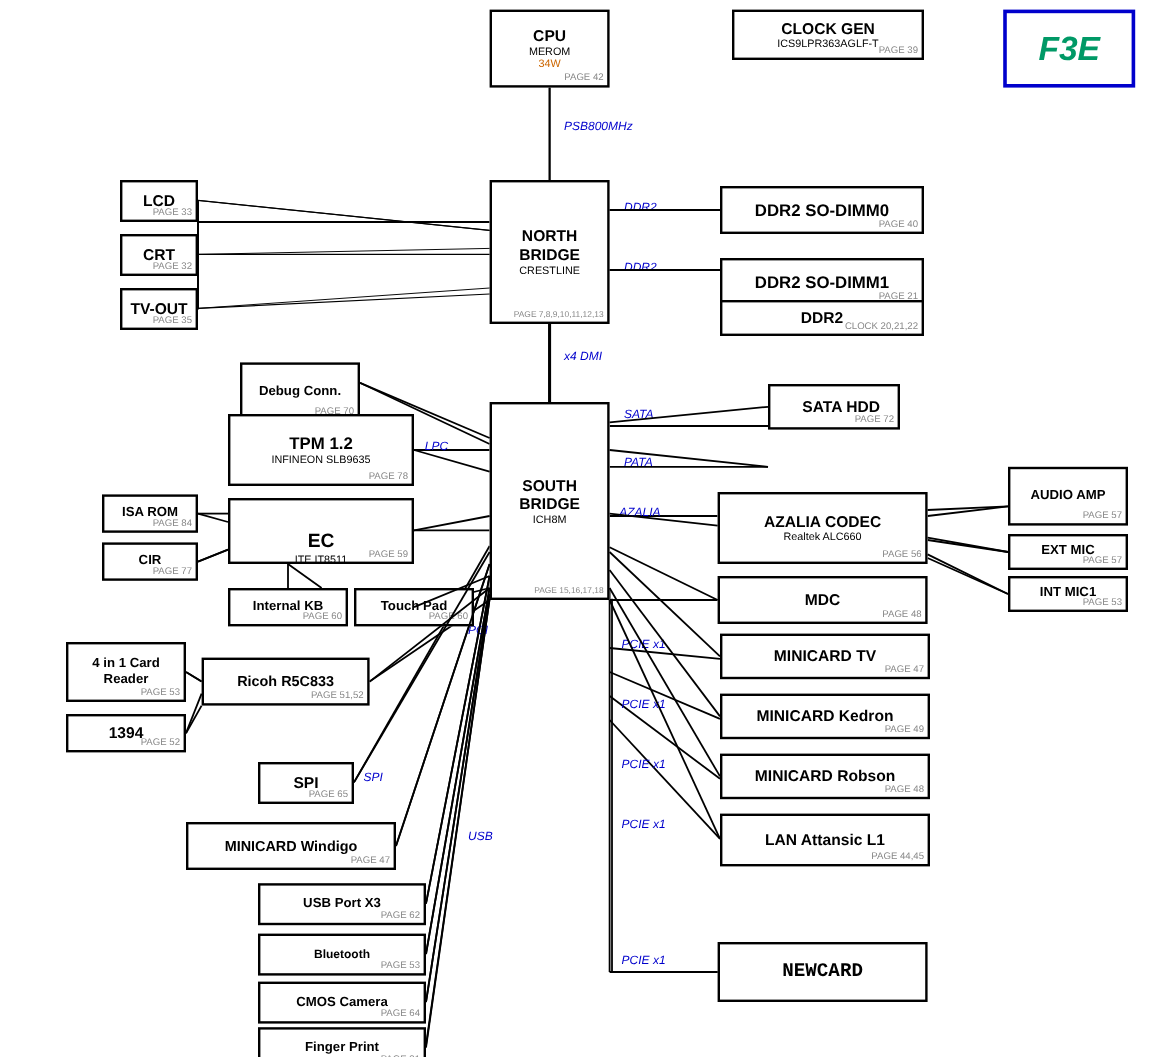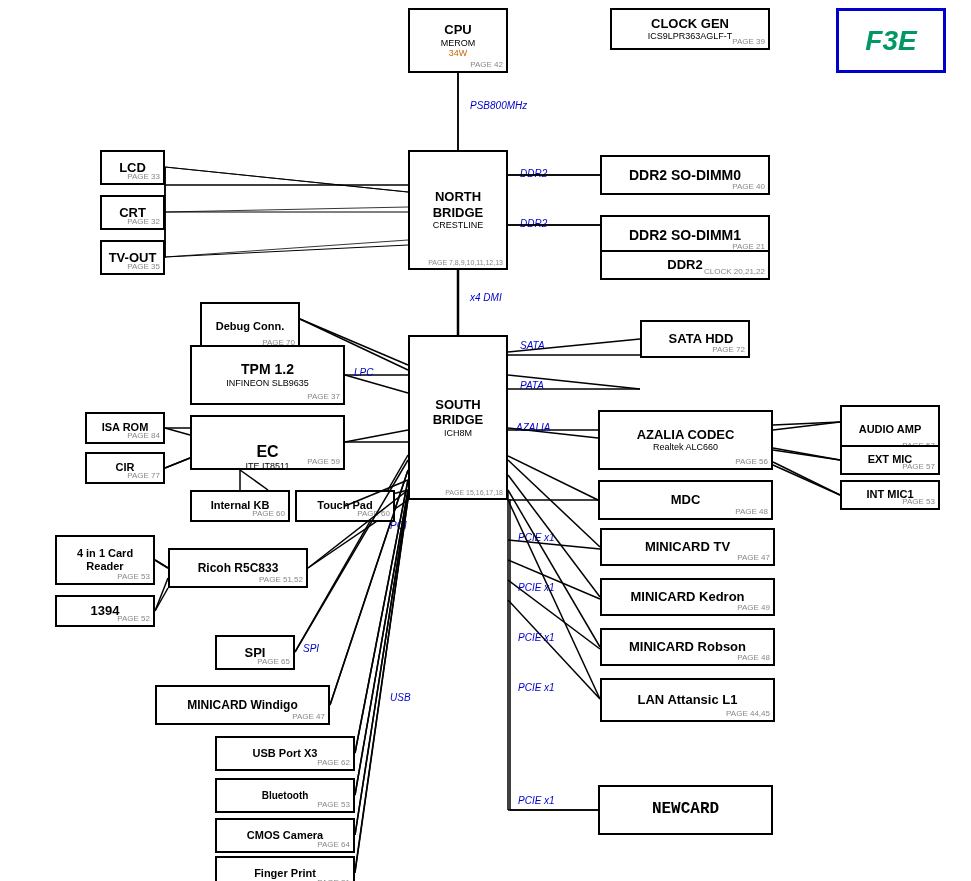--- a/index.html
+++ b/index.html
@@ -232,21 +232,21 @@
     <span class="page-ref">PAGE 72</span>
   </div>
 
 
   <div class="block" style="left:598px;top:410px;width:175px;height:60px;">
     <span class="block-title">AZALIA CODEC</span>
     <span class="block-sub">Realtek ALC660</span>
     <span class="page-ref">PAGE 56</span>
   </div>
 
-  <div class="block" style="left:840px;top:405px;width:100px;height:49px;">
+  <div class="block" style="left:840px;top:389px;width:100px;height:49px;">
     <span class="block-title" style="font-size:11px;">AUDIO AMP</span>
     <span class="page-ref">PAGE 57</span>
   </div>
 
   <div class="block" style="left:840px;top:445px;width:100px;height:30px;">
     <span class="block-title" style="font-size:11px;">EXT MIC</span>
     <span class="page-ref">PAGE 57</span>
   </div>
 
   <div class="block" style="left:840px;top:480px;width:100px;height:30px;">
@@ -292,21 +292,21 @@
   </div>
 
   <div class="block" style="left:200px;top:302px;width:100px;height:49px;">
     <span class="block-title" style="font-size:11px;">Debug Conn.</span>
     <span class="page-ref">PAGE 70</span>
   </div>
 
   <div class="block" style="left:190px;top:345px;width:155px;height:60px;">
     <span class="block-title" style="font-size:14px;">TPM 1.2</span>
     <span class="block-sub">INFINEON SLB9635</span>
-    <span class="page-ref">PAGE 37</span>
+    <span class="page-ref">PAGE 78</span>
   </div>
 
   <div class="label-blue" style="left:354px;top:367px;">LPC</div>
 
   <div class="block" style="left:85px;top:412px;width:80px;height:32px;">
     <span class="block-title" style="font-size:11px;">ISA ROM</span>
     <span class="page-ref">PAGE 84</span>
   </div>
 
   <div class="block" style="left:85px;top:452px;width:80px;height:32px;">

